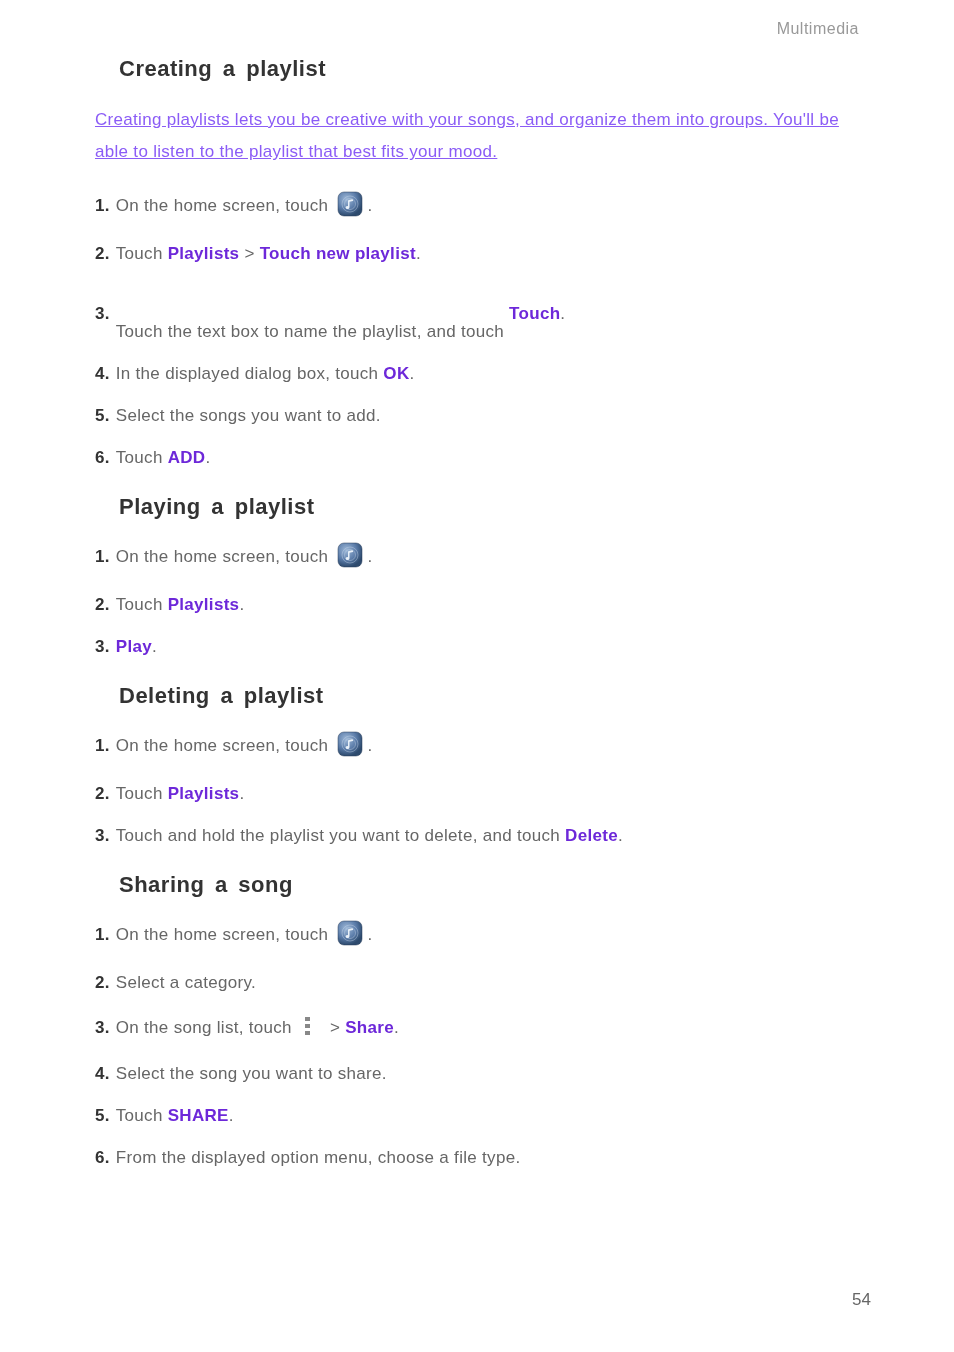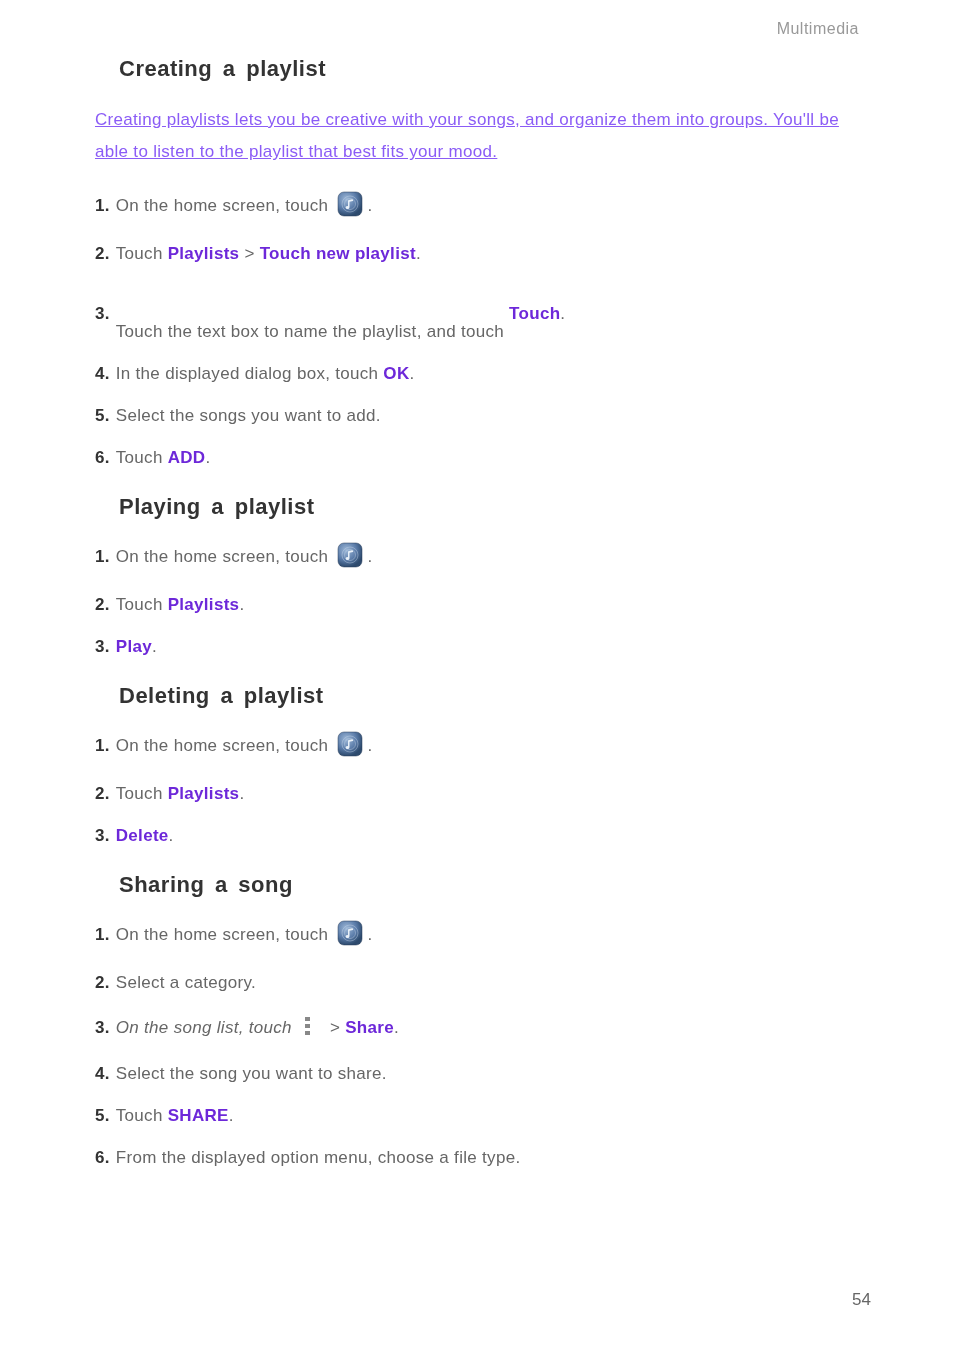--- a/index.html
+++ b/index.html
@@ -192,20 +192,21 @@
           <span style="white-space: pre;">.</span>
         </div>
         <div class="step">
           <span class="num">2.</span>
           <span style="white-space: pre;">Touch </span>
           <span class="bold">Playlists</span>
           <span style="white-space: pre;">.</span>
         </div>
         <div class="step">
           <span class="num">3.</span>
+          <span style="white-space: pre;">Touch and hold the playlist you want to delete, and touch </span>
           <span class="bold">Delete</span>
           <span style="white-space: pre;">.</span>
         </div>
       </div>
       <div class="section-block">
         <div class="section-heading">Sharing a song</div>
         <div class="step">
           <span class="num">1.</span>
           <span style="white-space: pre;">On the home screen, touch </span>
           <span class="music-icon"><svg width="26" height="26" viewBox="0 0 26 26">
@@ -223,21 +224,21 @@
     <ellipse cx="10.3" cy="16.5" rx="1.6" ry="1.2" fill="#e8f0f8"></ellipse>
   </svg></span>
           <span style="white-space: pre;">.</span>
         </div>
         <div class="step">
           <span class="num">2.</span>
           <span style="white-space: pre;">Select a category.</span>
         </div>
         <div class="step">
           <span class="num">3.</span>
-          <span style="white-space: pre; font-style: italic;">On the song list, touch </span>
+          <span style="white-space: pre;">On the song list, touch </span>
           <span class="overflow-icon"><svg width="6" height="22" viewBox="0 0 6 22">
     <rect x="0" y="2" width="5" height="4" fill="#888888"></rect>
     <rect x="0" y="9" width="5" height="4" fill="#888888"></rect>
     <rect x="0" y="16" width="5" height="4" fill="#888888"></rect>
   </svg></span>
           <span style="white-space: pre;"> &gt; </span>
           <span class="bold">Share</span>
           <span style="white-space: pre;">.</span>
         </div>
         <div class="step">

